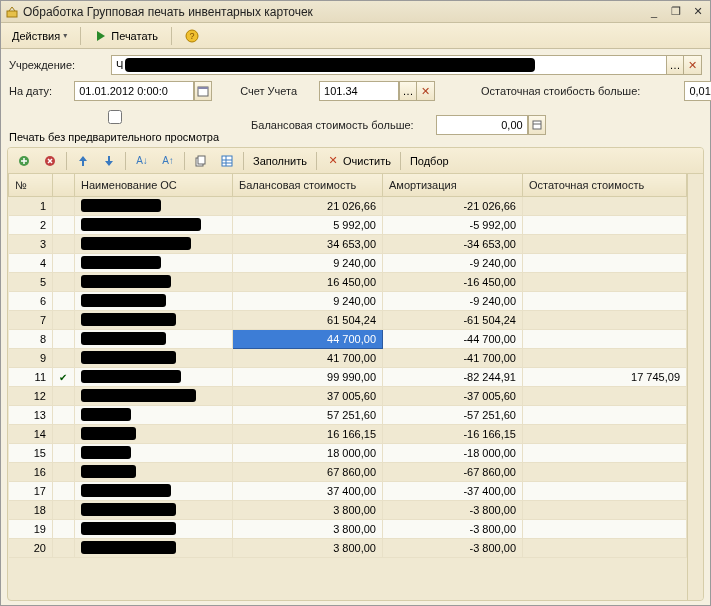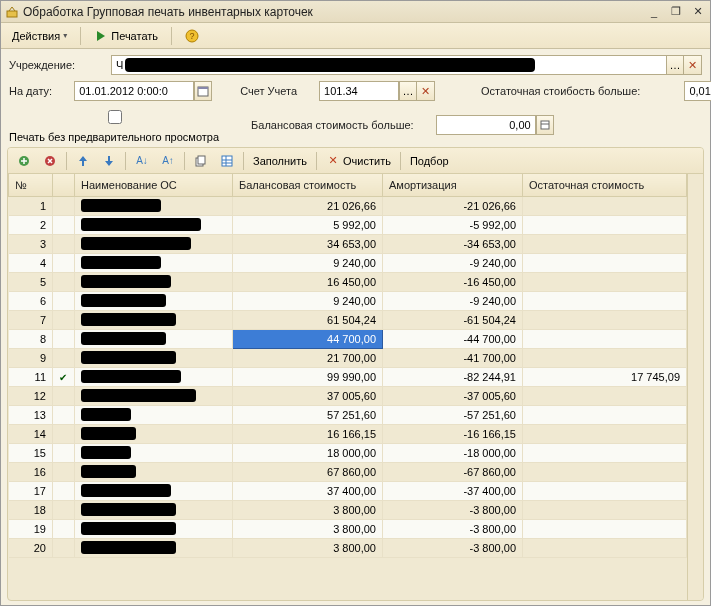--- a/index.html
+++ b/index.html
@@ -242,21 +242,21 @@
         </div>
       </div>
     </div>
     <div class="row">
       <label class="checkbox-wrap">
         <input type="checkbox" style="">
         <span>Печать без предварительного просмотра</span>
       </label>
       <span class="lbl" style="margin-left:10px">Балансовая стоимость больше:</span>
       <div style="display:flex">
-        <input type="text" class="r2-input" style="width: 100px;" value="0,00">
+        <input type="text" class="r2-input" style="width: 92px;" value="0,00">
         <div class="input-btn">
           <svg width="10" height="10" viewBox="0 0 10 10">
               <rect x="1" y="1" width="8" height="8" fill="#fff" stroke="#666"></rect>
               <line x1="1" y1="4" x2="9" y2="4" stroke="#666"></line>
             </svg>
         </div>
       </div>
     </div>
   </div>
 
@@ -417,21 +417,21 @@
                 <td class="c-chk"></td>
                 <td class="c-name"><span class="cell-redact" style="width: 85px;"></span></td>
                 <td class="c-bal">44 700,00</td>
                 <td class="c-amort">-44 700,00</td>
                 <td class="c-ost"></td>
               </tr>
               <tr>
                 <td class="c-num">9</td>
                 <td class="c-chk"></td>
                 <td class="c-name"><span class="cell-redact" style="width: 95px;"></span></td>
-                <td class="c-bal">21 700,00</td>
+                <td class="c-bal">41 700,00</td>
                 <td class="c-amort">-41 700,00</td>
                 <td class="c-ost"></td>
               </tr>
               <tr>
                 <td class="c-num">11</td>
                 <td class="c-chk"><span class="checkmark">✔</span></td>
                 <td class="c-name"><span class="cell-redact" style="width: 100px;"></span></td>
                 <td class="c-bal">99 990,00</td>
                 <td class="c-amort">-82 244,91</td>
                 <td class="c-ost">17 745,09</td>

